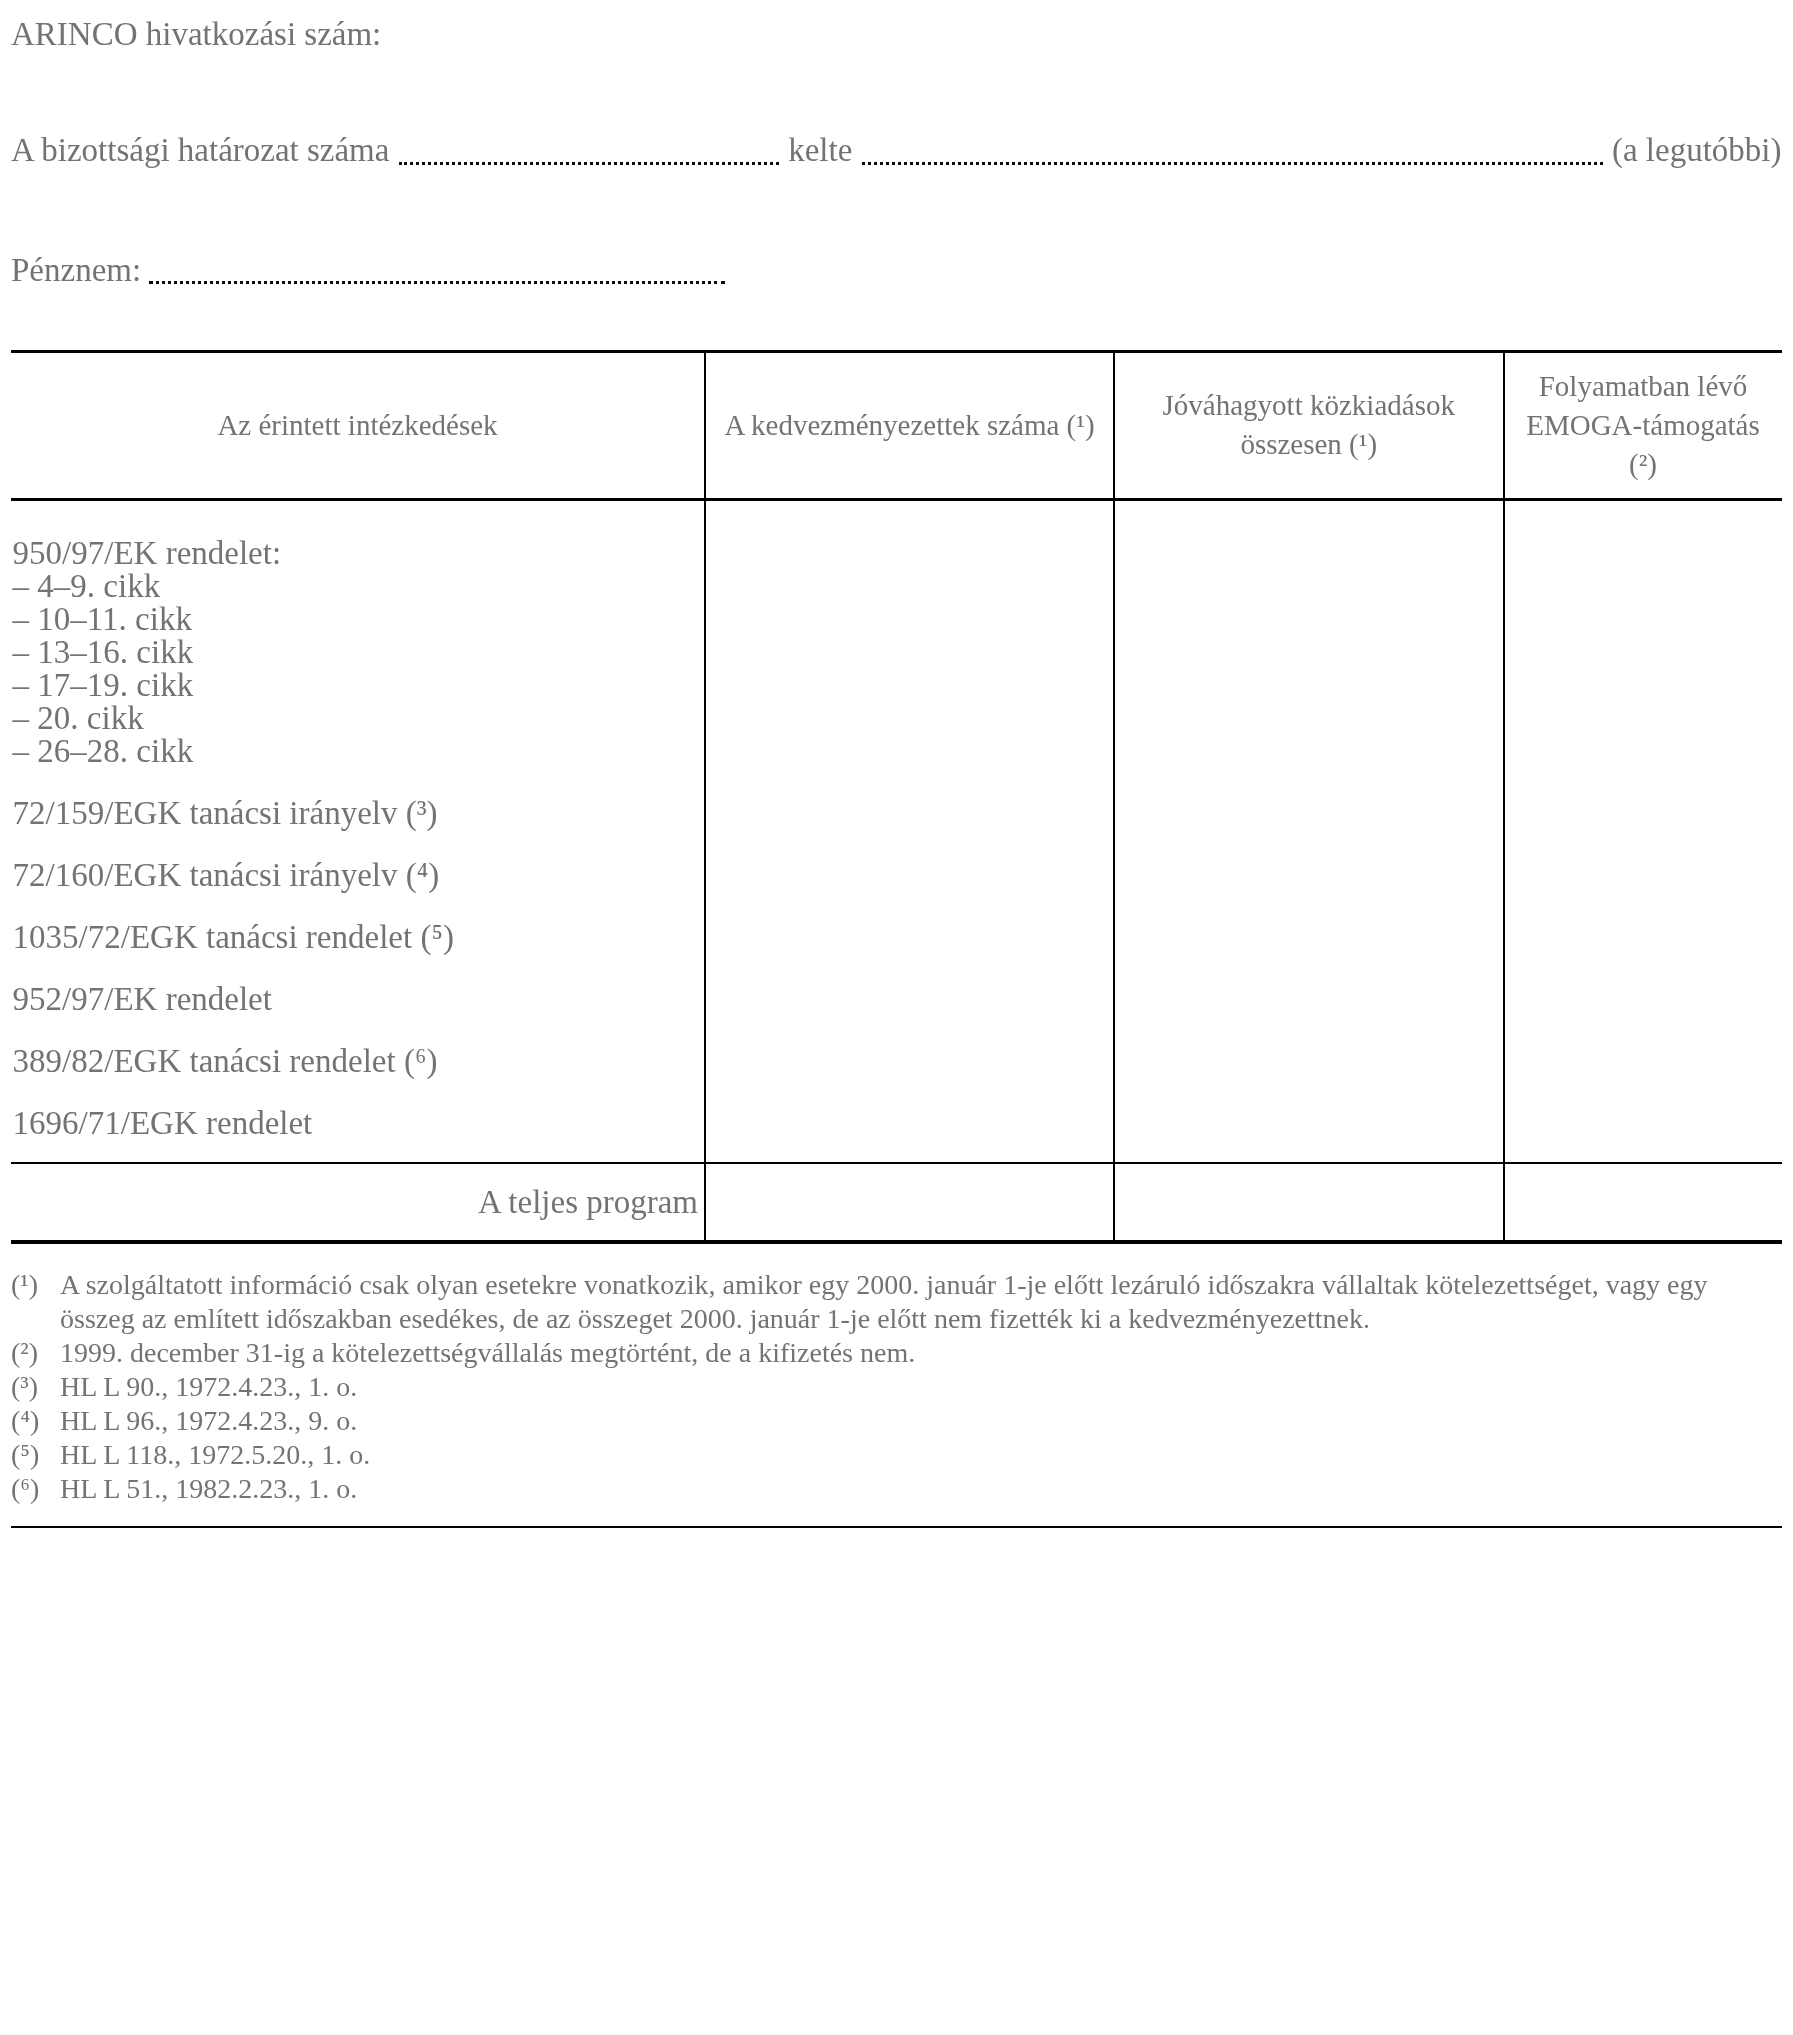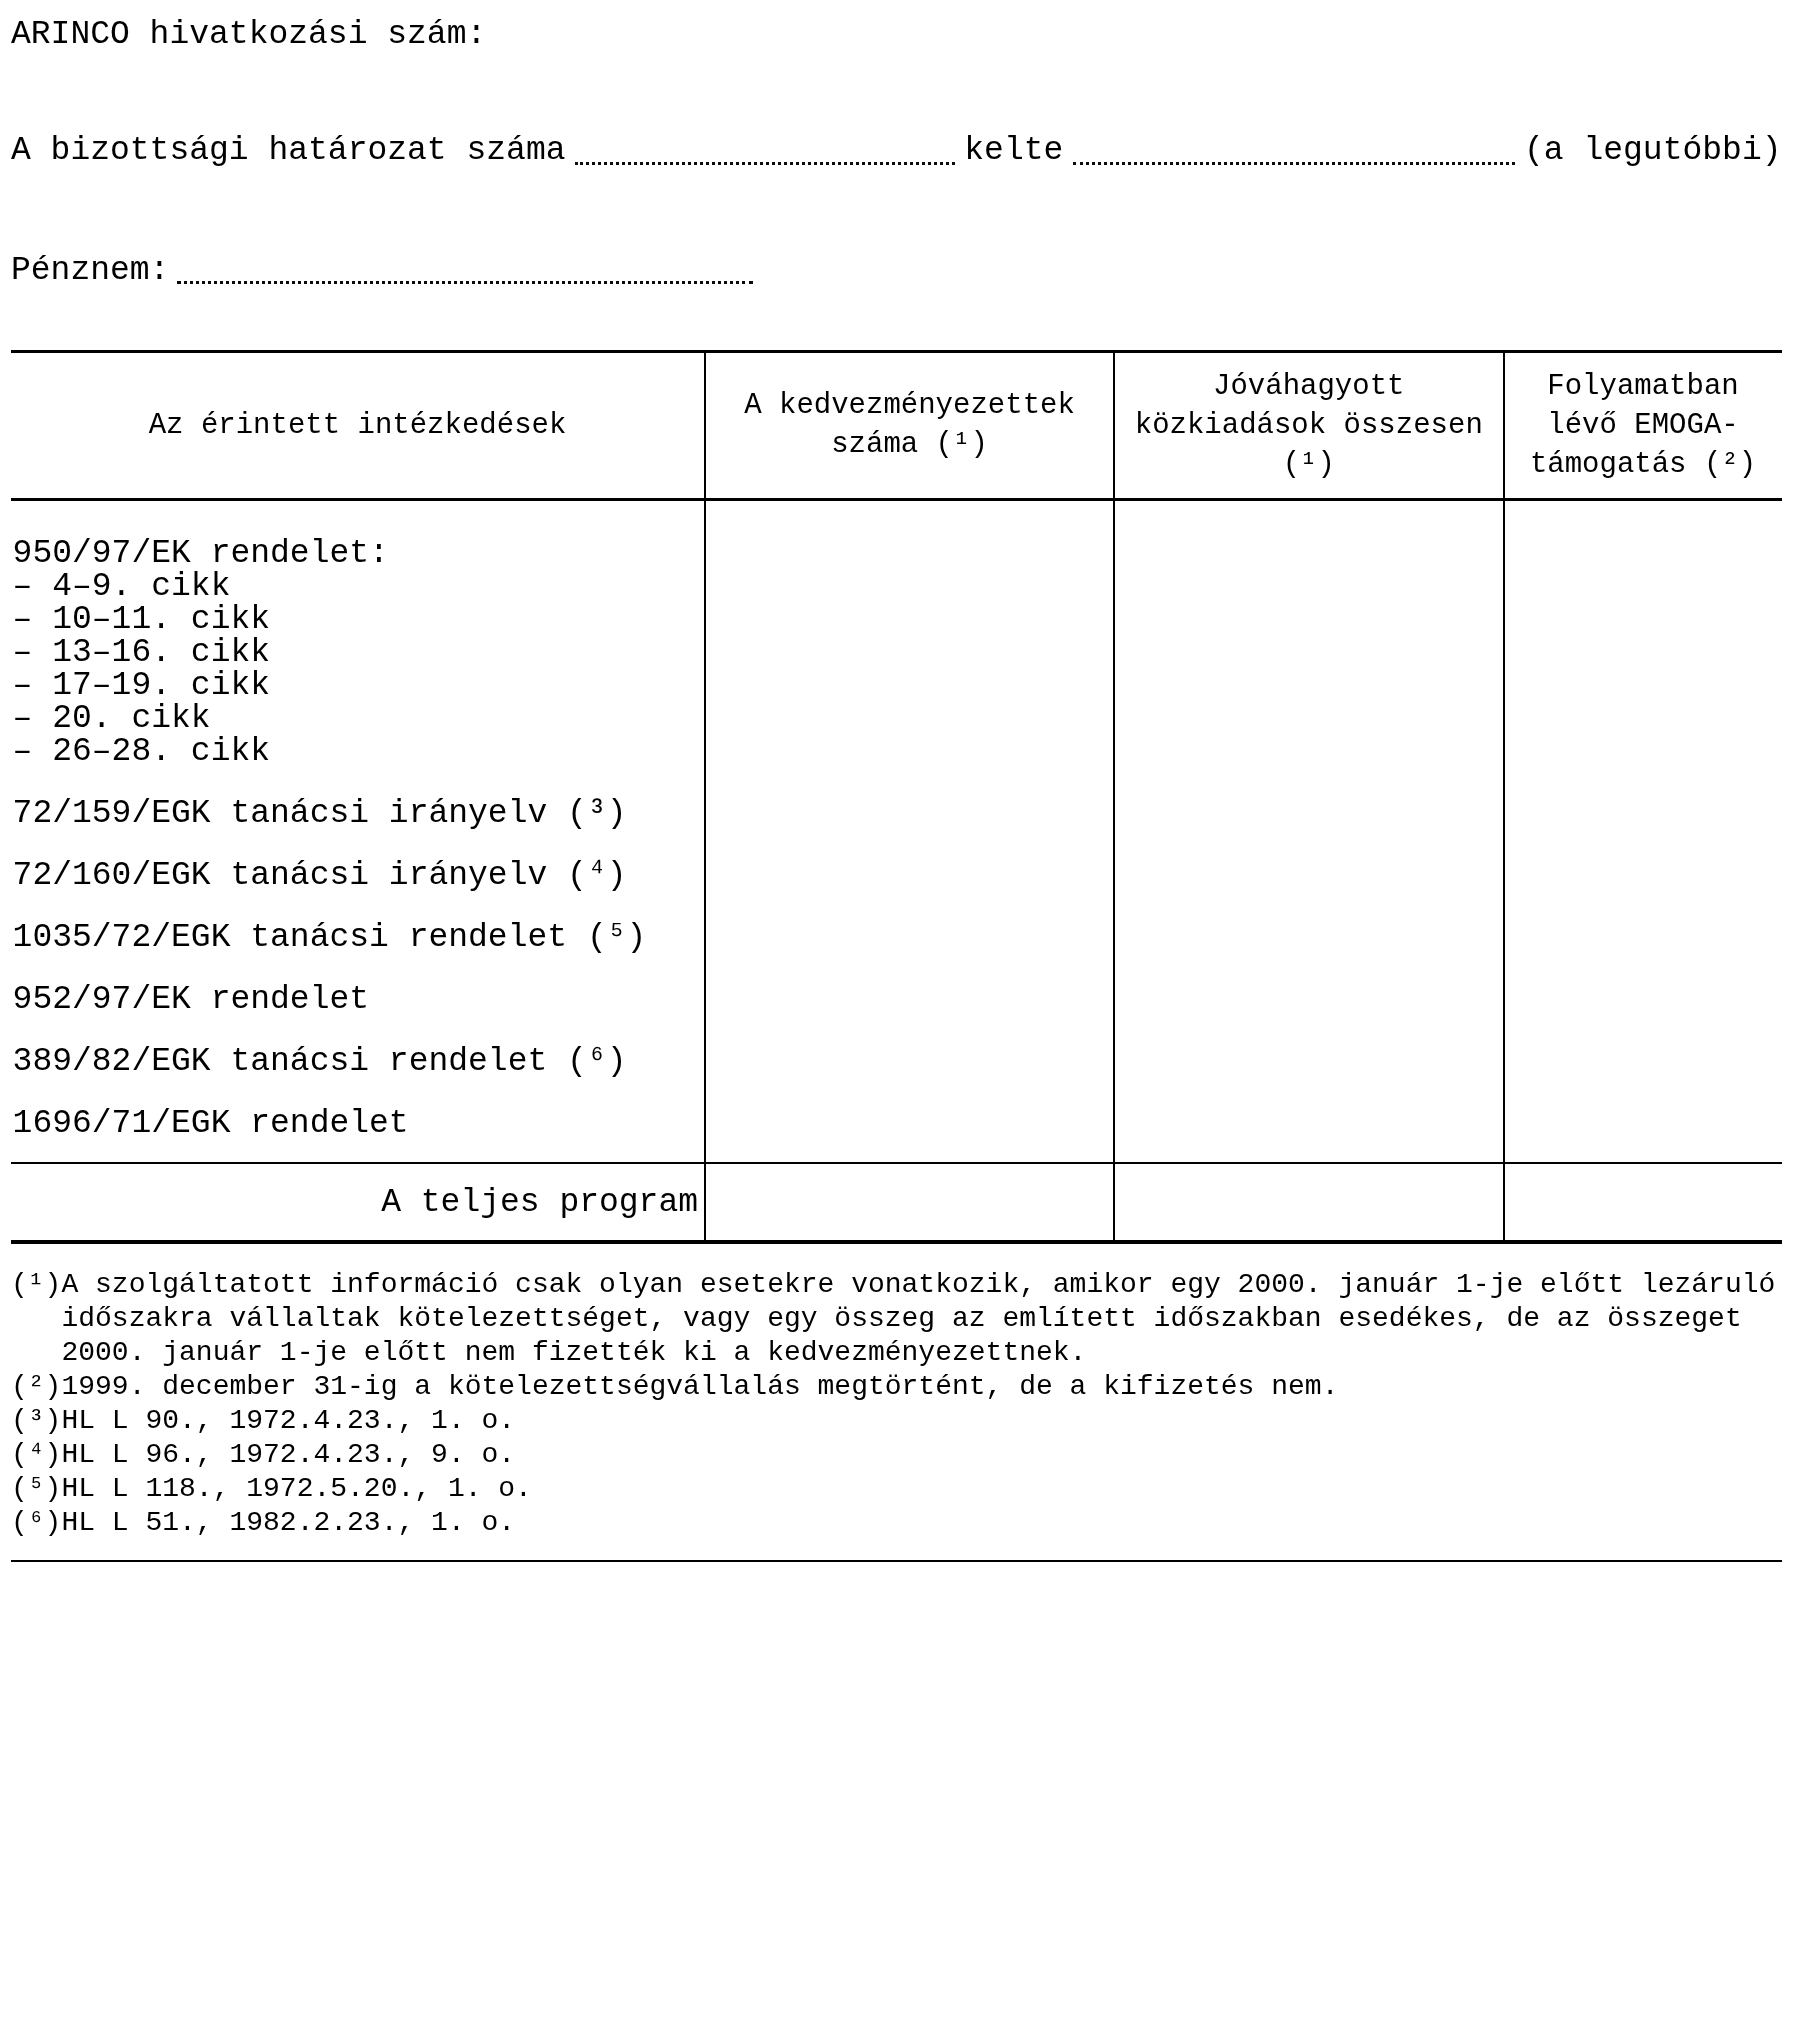--- a/index.html
+++ b/index.html
@@ -7,22 +7,22 @@
     padding: 0;
     background: #ffffff;
   }
   .page {
     position: relative;
     width: 1794px;
     height: 1612px;
     box-sizing: border-box;
     padding: 14px 12.5px 7.8px 11px;
     background: #ffffff;
-    color: #000000;
-    font-family: Liberation Mono, monospace;
+    color: #737373;
+    font-family: Liberation Serif, serif;
     font-size: 33px;
     line-height: 1.25;
     overflow: hidden;
   }
   .txtline { white-space: nowrap; }
 
   .arinco-line { margin-top: 0; }
   .decision-line { margin-top: 75px; justify-content: center; }
   .note-line { margin-top: 81px; }
   .currency-line { margin-top: 78px; text-align: right; }

